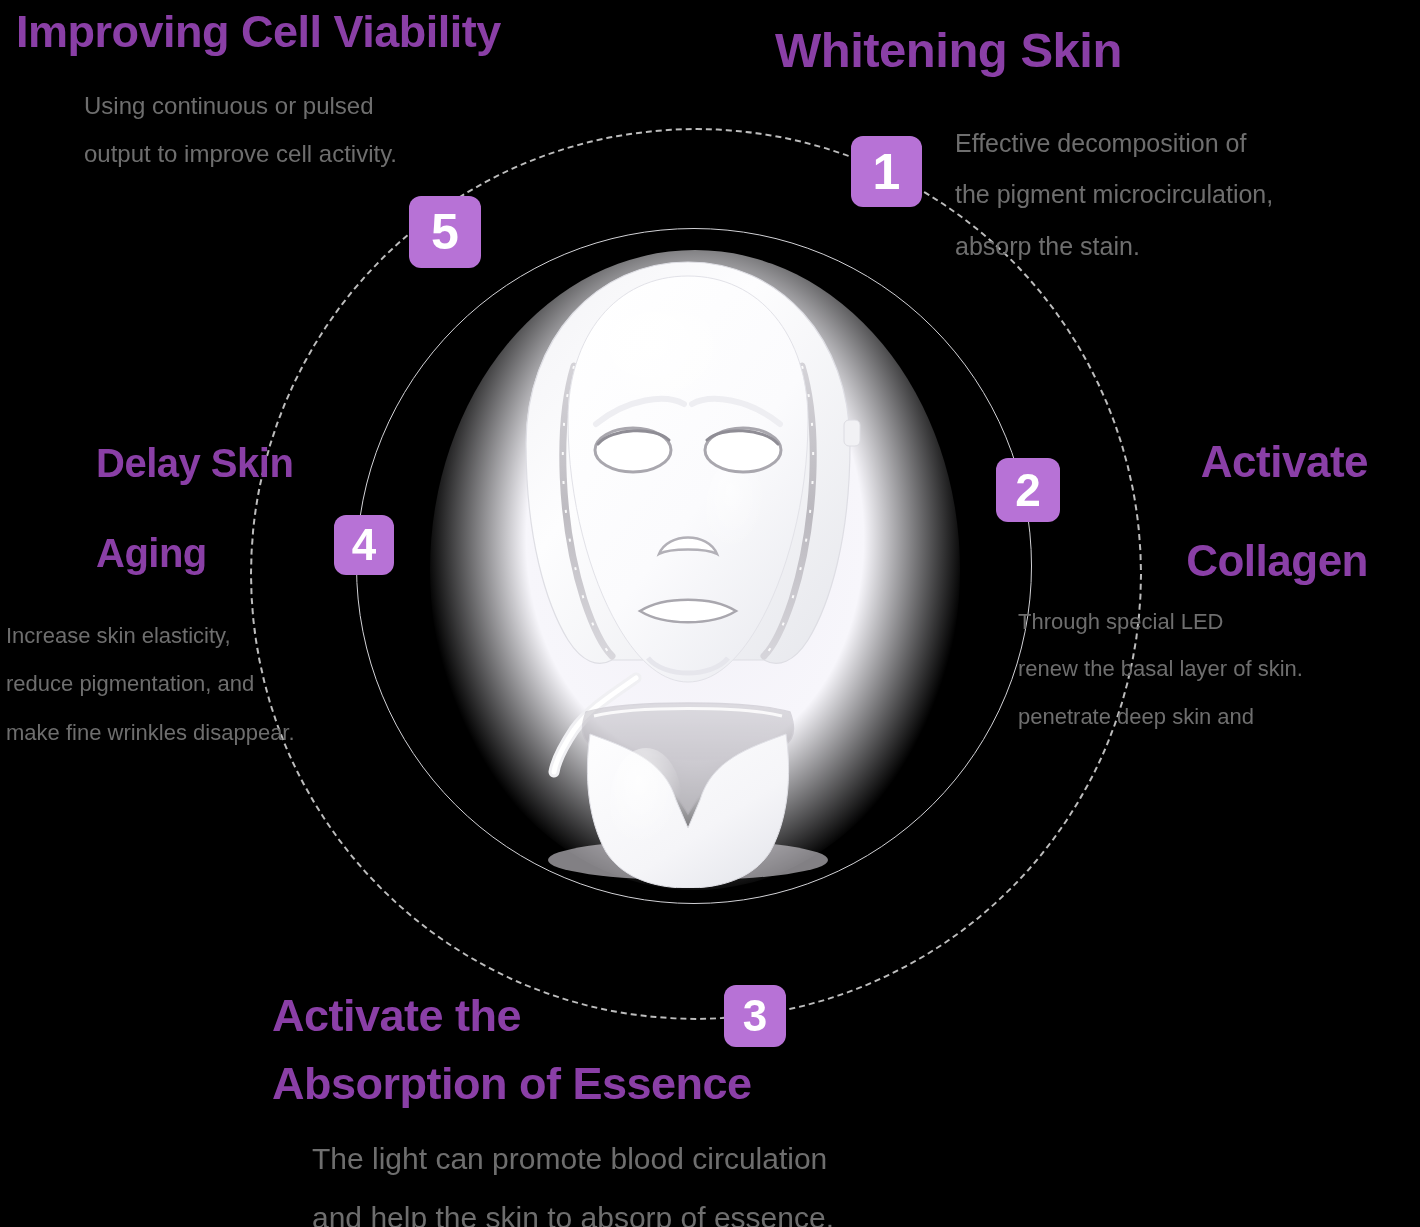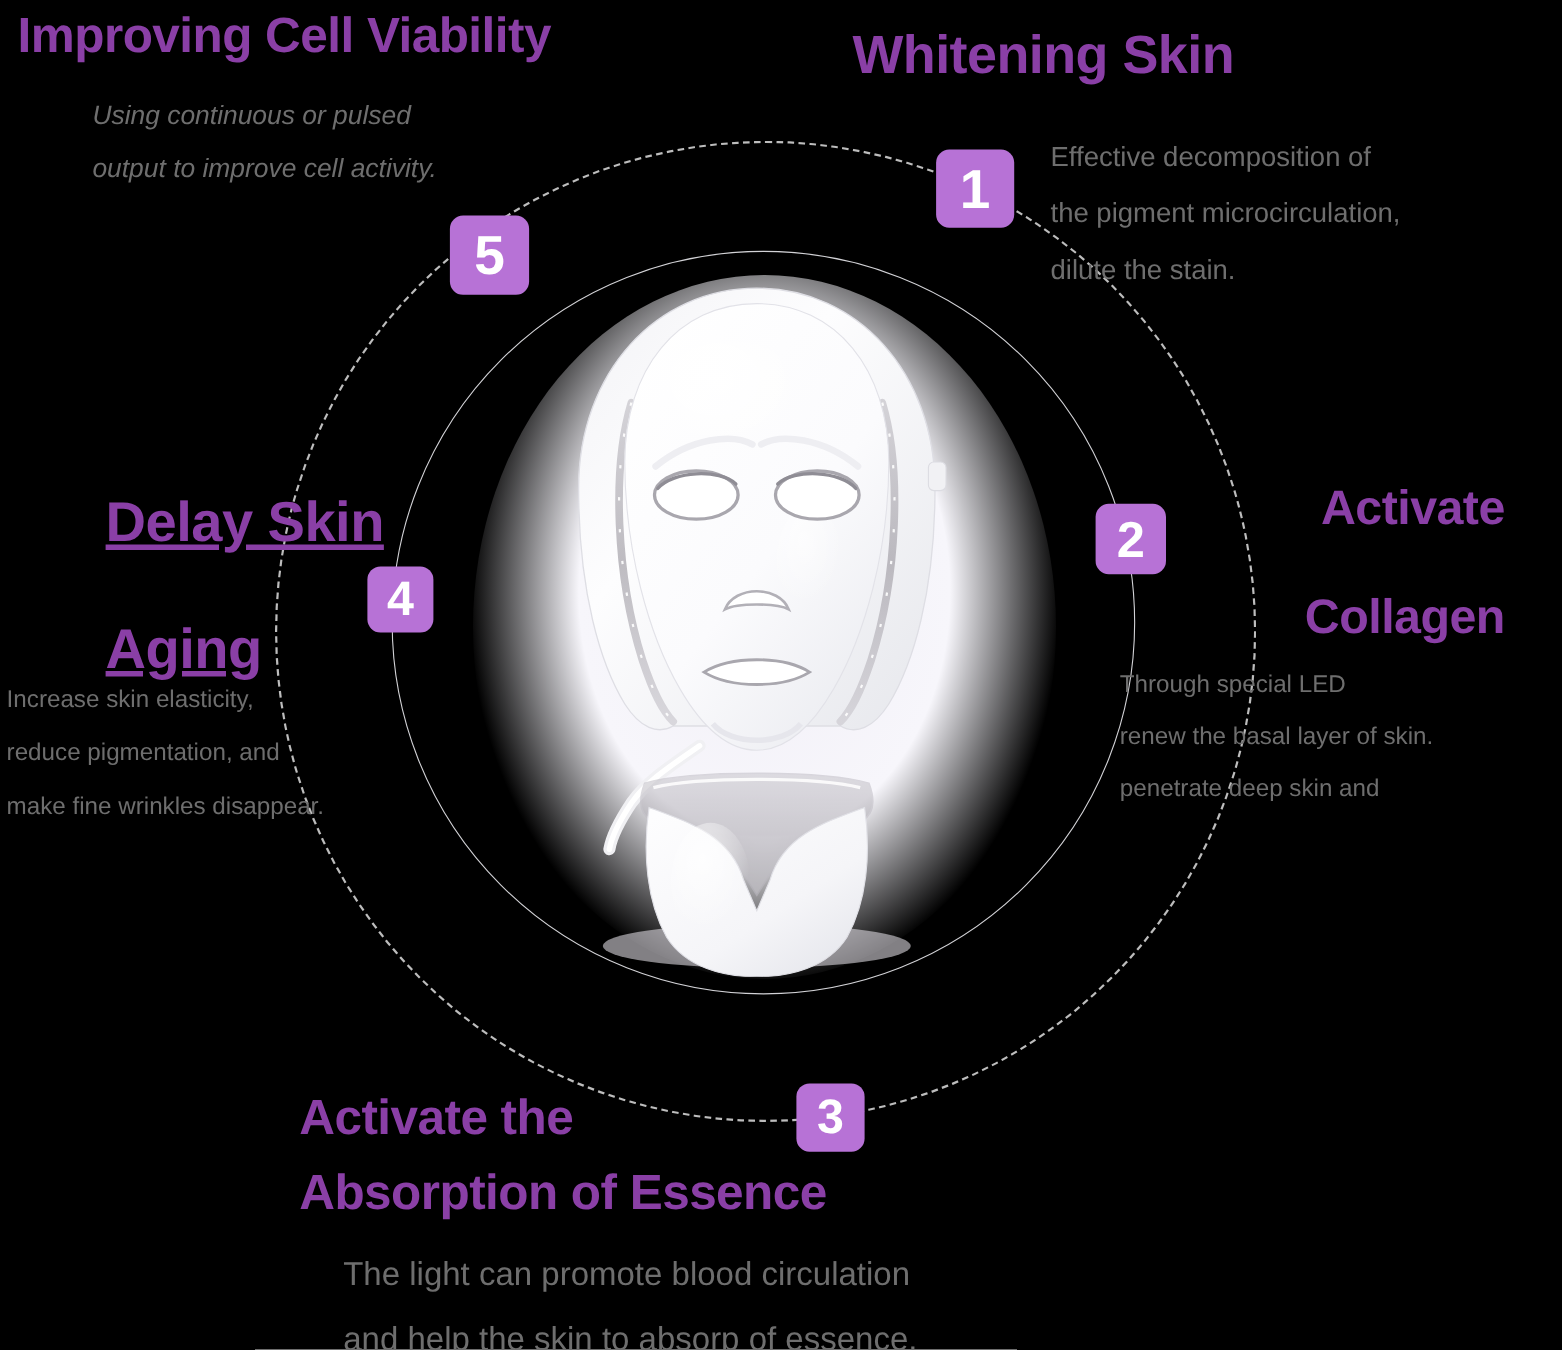--- a/index.html
+++ b/index.html
@@ -85,41 +85,41 @@
     display: flex;
     align-items: center;
     justify-content: center;
     line-height: 1;
     box-sizing: border-box;
   }
 
   
   #b5-title { left: 16px;  top: 6px;   width: 700px; }
   #b5-title .heading { font-size: 45px; }
-  #b5-body  { left: 84px;  top: 82px;  width: 440px; font-style: italic; }
+  #b5-body  { left: 84px;  top: 82px;  width: 440px; }
   #b5-body .body { font-size: 24px; line-height: 2.0; }
   #badge-5  { left: 409px; top: 196px; width: 72px; height: 72px; font-size: 50px; }
 
   
   #b1-title { left: 775px; top: 22px;  width: 620px; }
   #b1-title .heading { font-size: 49px; }
   #b1-body  { left: 955px; top: 118px; width: 430px; }
   #b1-body .body { font-size: 25px; line-height: 2.05; }
   #badge-1  { left: 851px; top: 136px; width: 71px; height: 71px; font-size: 50px; }
 
   
   #b2-title { left: 1048px; top: 412px; width: 320px; text-align: right; }
   #b2-title .heading { font-size: 44px; line-height: 2.25; }
   #b2-body  { left: 1018px; top: 598px; width: 402px; }
   #b2-body .body { font-size: 22px; line-height: 2.15; }
   #badge-2  { left: 996px;  top: 458px; width: 64px; height: 64px; font-size: 46px; }
 
   
   #b4-title { left: 96px;  top: 418px; width: 330px; }
-  #b4-title .heading { font-size: 51px; line-height: 2.25; text-decoration: underline; }
+  #b4-title .heading { font-size: 40px; line-height: 2.25; }
   #b4-body  { left: 6px;   top: 612px; width: 430px; }
   #b4-body .body { font-size: 22px; line-height: 2.2; }
   #badge-4  { left: 334px; top: 515px; width: 60px; height: 60px; font-size: 44px; }
 
   
   #b3-title { left: 272px; top: 982px;  width: 700px; }
   #b3-title .heading { font-size: 45px; line-height: 1.5; }
   #b3-body  { left: 312px; top: 1130px; width: 600px; }
   #b3-body .body { font-size: 30px; line-height: 1.95; }
   #badge-3  { left: 724px; top: 985px;  width: 62px; height: 62px; font-size: 44px; }
@@ -220,21 +220,21 @@
     <div class="body">output to improve cell activity.</div>
   </div>
   <div class="badge" id="badge-5">5</div>
 
   <div class="block" id="b1-title">
     <div class="heading">Whitening Skin</div>
   </div>
   <div class="block" id="b1-body">
     <div class="body">Effective decomposition of</div>
     <div class="body">the pigment microcirculation,</div>
-    <div class="body">dilute the stain.</div>
+    <div class="body">absorp the stain.</div>
   </div>
   <div class="badge" id="badge-1">1</div>
 
   <div class="block" id="b2-title">
     <div class="heading">Activate</div>
     <div class="heading">Collagen</div>
   </div>
   <div class="block" id="b2-body">
     <div class="body">Through special LED</div>
     <div class="body ln-last">renew the basal layer of skin.</div>

